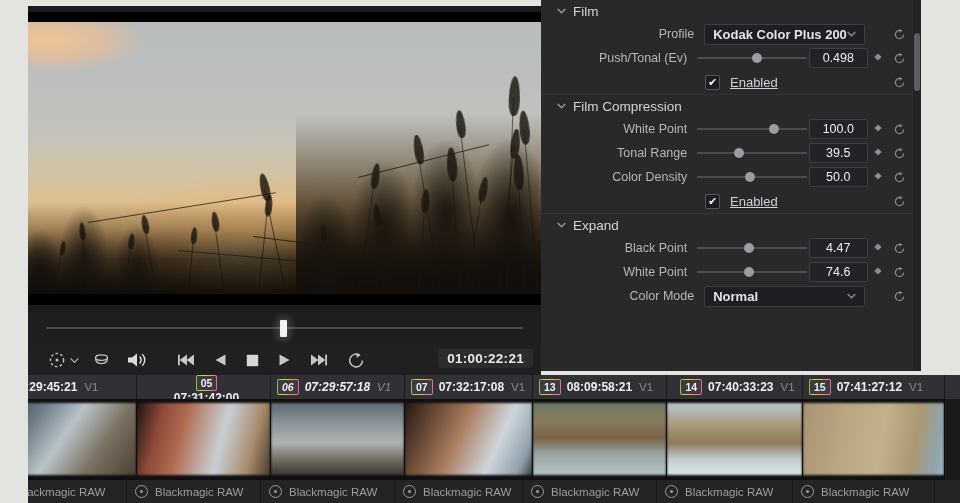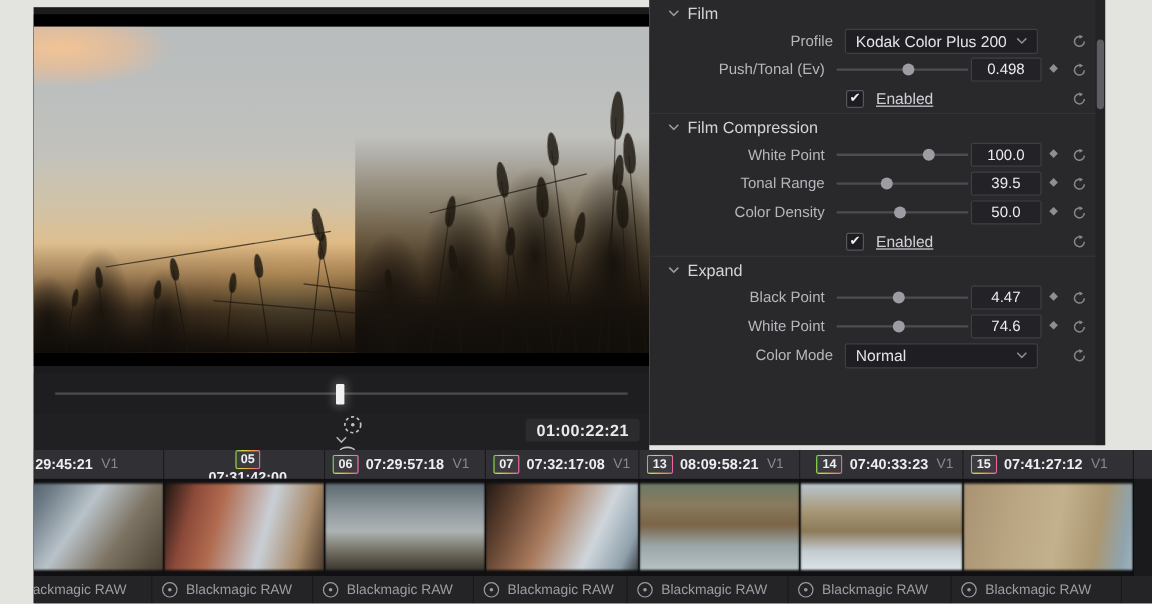--- a/index.html
+++ b/index.html
@@ -115,21 +115,21 @@
     background: #f2f2f2;
     border-radius: 1px;
     box-shadow: 0 0 7px 3px rgba(255,255,255,0.18);
   }
 
   
   #transport {
     position: absolute;
     left: 0; top: 339px; width: 513px; height: 30px;
     background: #202022;
-    display: flex; align-items: center; flex-direction: column;
+    display: flex; align-items: center;
   }
   .tb {
     display: flex; align-items: center; justify-content: center;
     color: #b9b9bd;
     cursor: pointer;
   }
   #tc-display {
     position: absolute;
     right: 8px; top: 4px;
     padding: 2px 9px;
@@ -249,20 +249,21 @@
     background: #1f1f23;
     border: 1px solid #3e3e44;
     border-radius: 2px;
     display: flex; align-items: center;
     cursor: pointer;
   }
   .dropdown .dd-text {
     color: #e4e4e8;
     font-size: 13px;
     padding-left: 8px;
+    font-weight: bold;
   }
   .dropdown .dd-caret {
     position: absolute;
     right: 8px;
     color: #8d8d94;
     font-size: 9px;
   }
   .checkbox-row {
     display: flex; align-items: center;
     height: 24px;
@@ -767,21 +768,21 @@
     <div id="clip-header-strip">
         <div class="clip-header" style="width: 130px; margin-left: -22px;">
           <span class="clip-tc">07:29:45:21</span>
           <span class="clip-track">V1</span>
         </div>
         <div class="clip-header" style="width: 133px; flex-direction: column;">
           <span class="clip-badge">05</span>
           <span class="clip-tc">07:31:42:00</span>
           <span class="clip-track">V1</span>
         </div>
-        <div class="clip-header" style="width: 133px;">
+        <div class="clip-header" style="width: 133px; font-style: italic;">
           <span class="clip-badge">06</span>
           <span class="clip-tc">07:29:57:18</span>
           <span class="clip-track">V1</span>
         </div>
         <div class="clip-header" style="width: 127px;">
           <span class="clip-badge">07</span>
           <span class="clip-tc">07:32:17:08</span>
           <span class="clip-track">V1</span>
         </div>
         <div class="clip-header" style="width: 133px;">

